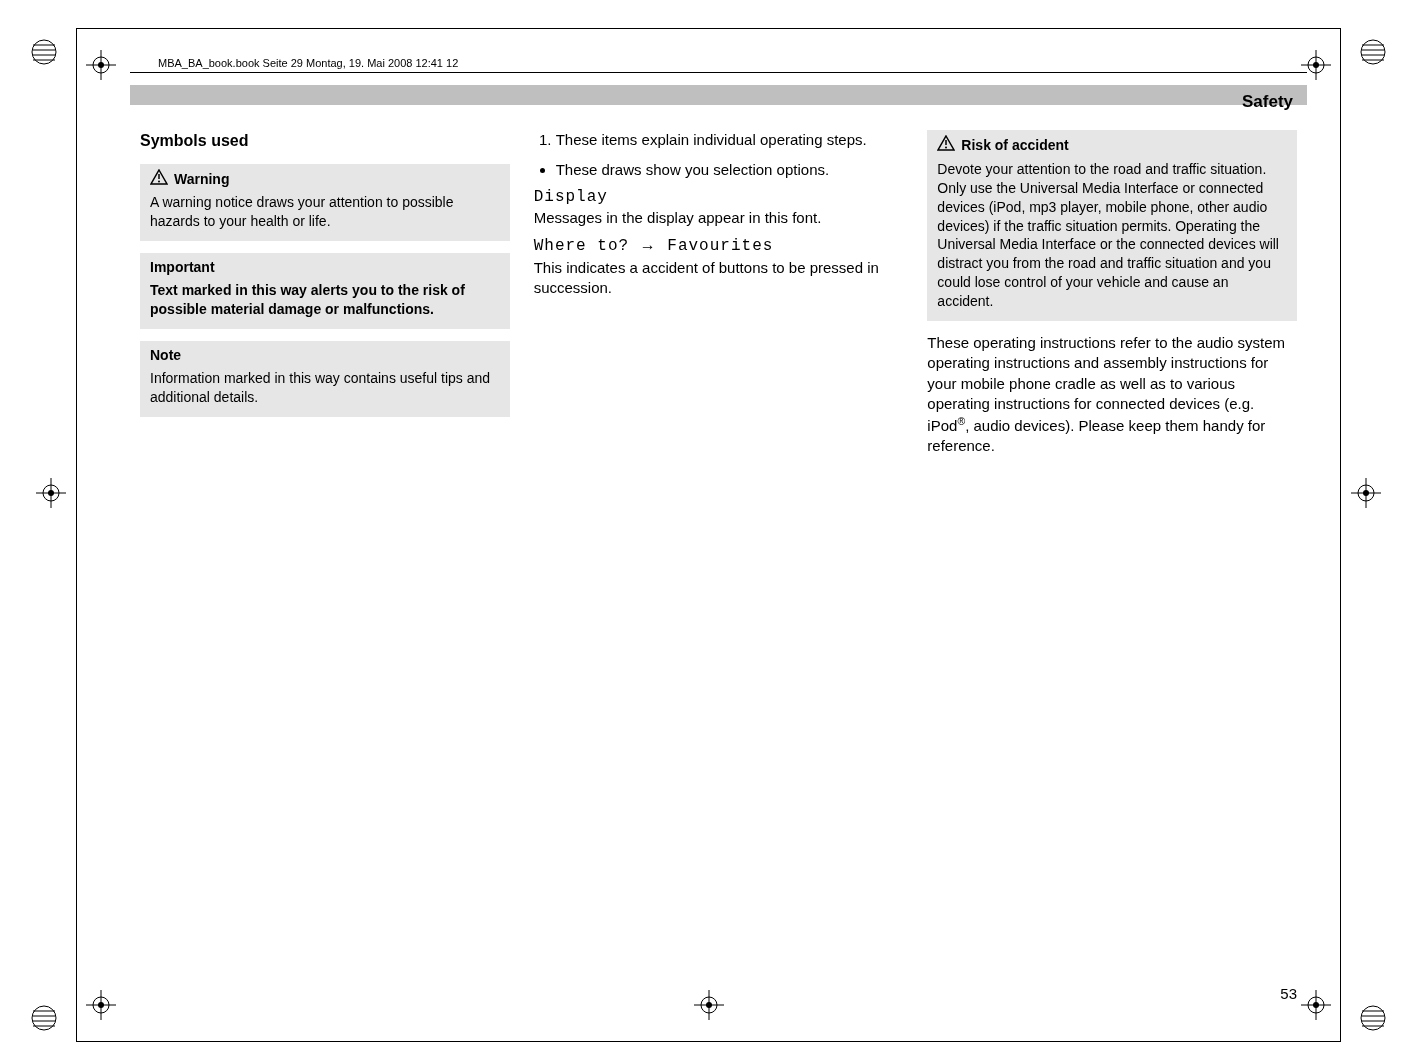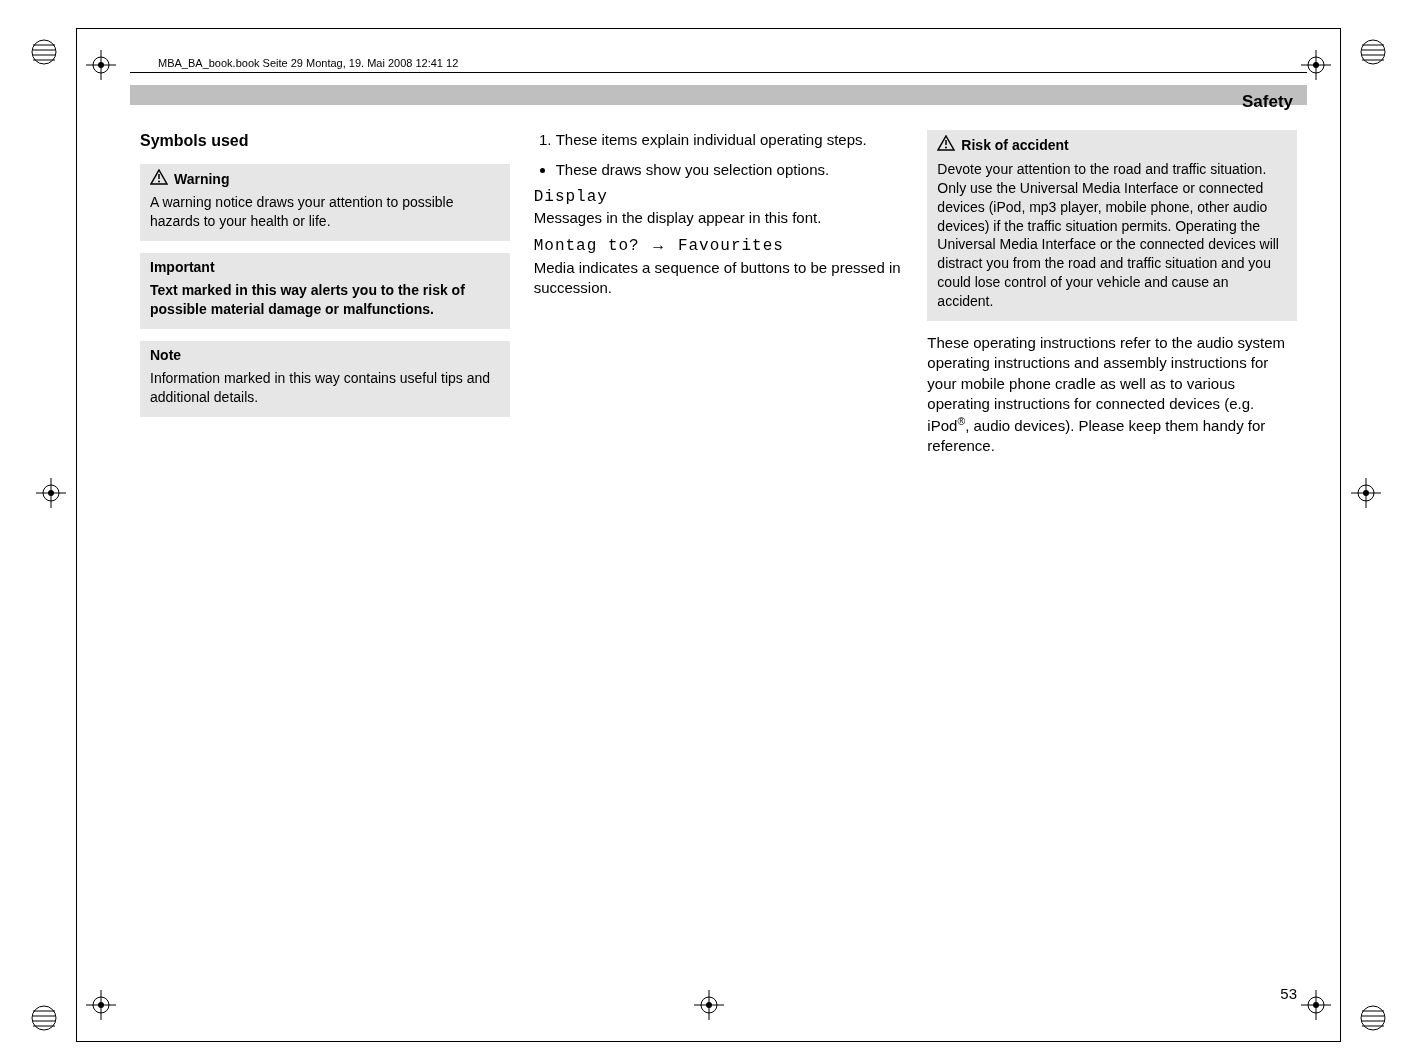--- a/index.html
+++ b/index.html
@@ -207,25 +207,25 @@
     <div class="col">
       <ol class="steps">
         <li>These items explain individual operating steps.</li>
       </ol>
       <ul class="bullets">
         <li>These draws show you selection options.</li>
       </ul>
       <p class="mono">Display</p>
       <p class="body">Messages in the display appear in this font.</p>
       <p class="mono">
-        <span>Montag to?</span>
+        <span>Where to?</span>
         <span style="font-family:Arial;">→</span>
         <span>Favourites</span>
       </p>
-      <p class="body">Media indicates a sequence of buttons to be pressed in succession.</p>
+      <p class="body">This indicates a accident of buttons to be pressed in succession.</p>
     </div>
 
     <div class="col">
 
       <div class="box">
         <div class="box-title">
           <span class="warn-icon">
             <svg width="18" height="16">
                 <polygon points="9,1 17,15 1,15" fill="none" stroke="#000" stroke-width="1.5"></polygon>
                 <line x1="9" y1="5" x2="9" y2="10" stroke="#000" stroke-width="1.5"></line>

